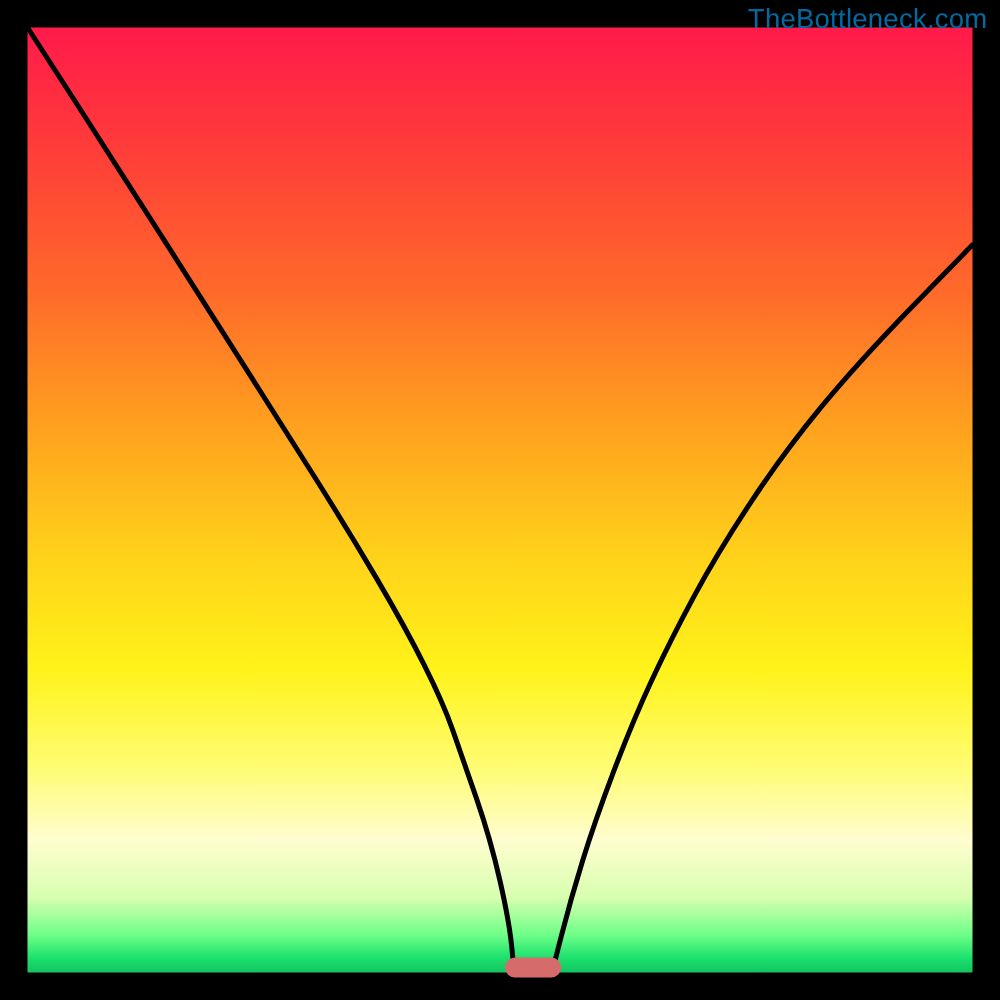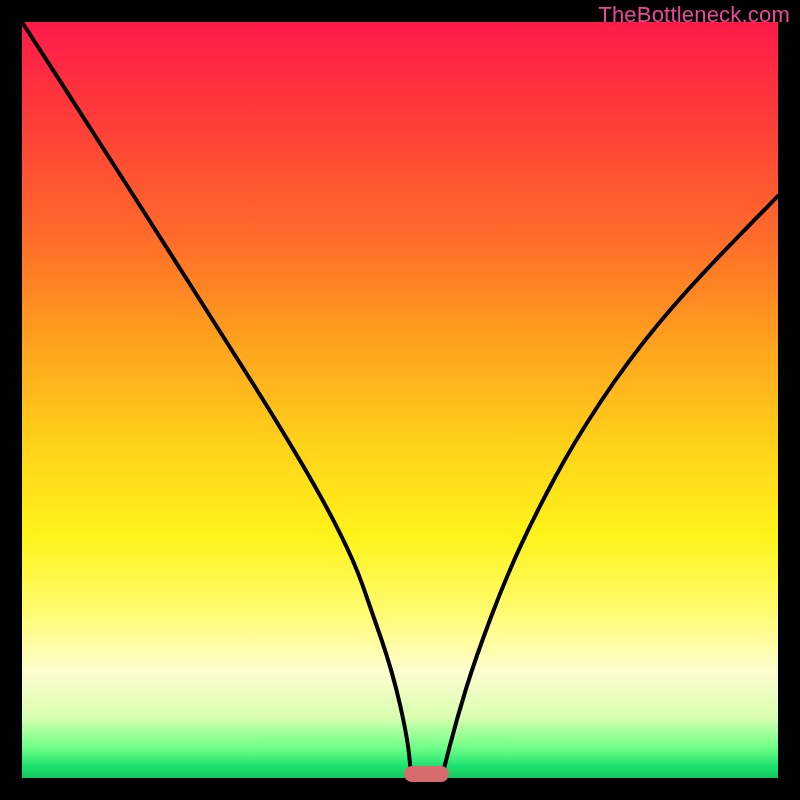--- a/index.html
+++ b/index.html
@@ -30,21 +30,21 @@
       #d8ffb0 92%,
       #6fff88 96%,
       #1be06d 98.5%,
       #14c45f 100%
     );
   }
   .watermark {
     position: absolute;
     top: 2px;
     right: 10px;
-    color: #ec4899;
+    color: #0369a1;
     font-size: 22px;
     letter-spacing: 0.2px;
     font-weight: 500;
     user-select: none;
   }
   svg.curves {
     position: absolute;
     left: 0;
     top: 0;
     width: 756px;

